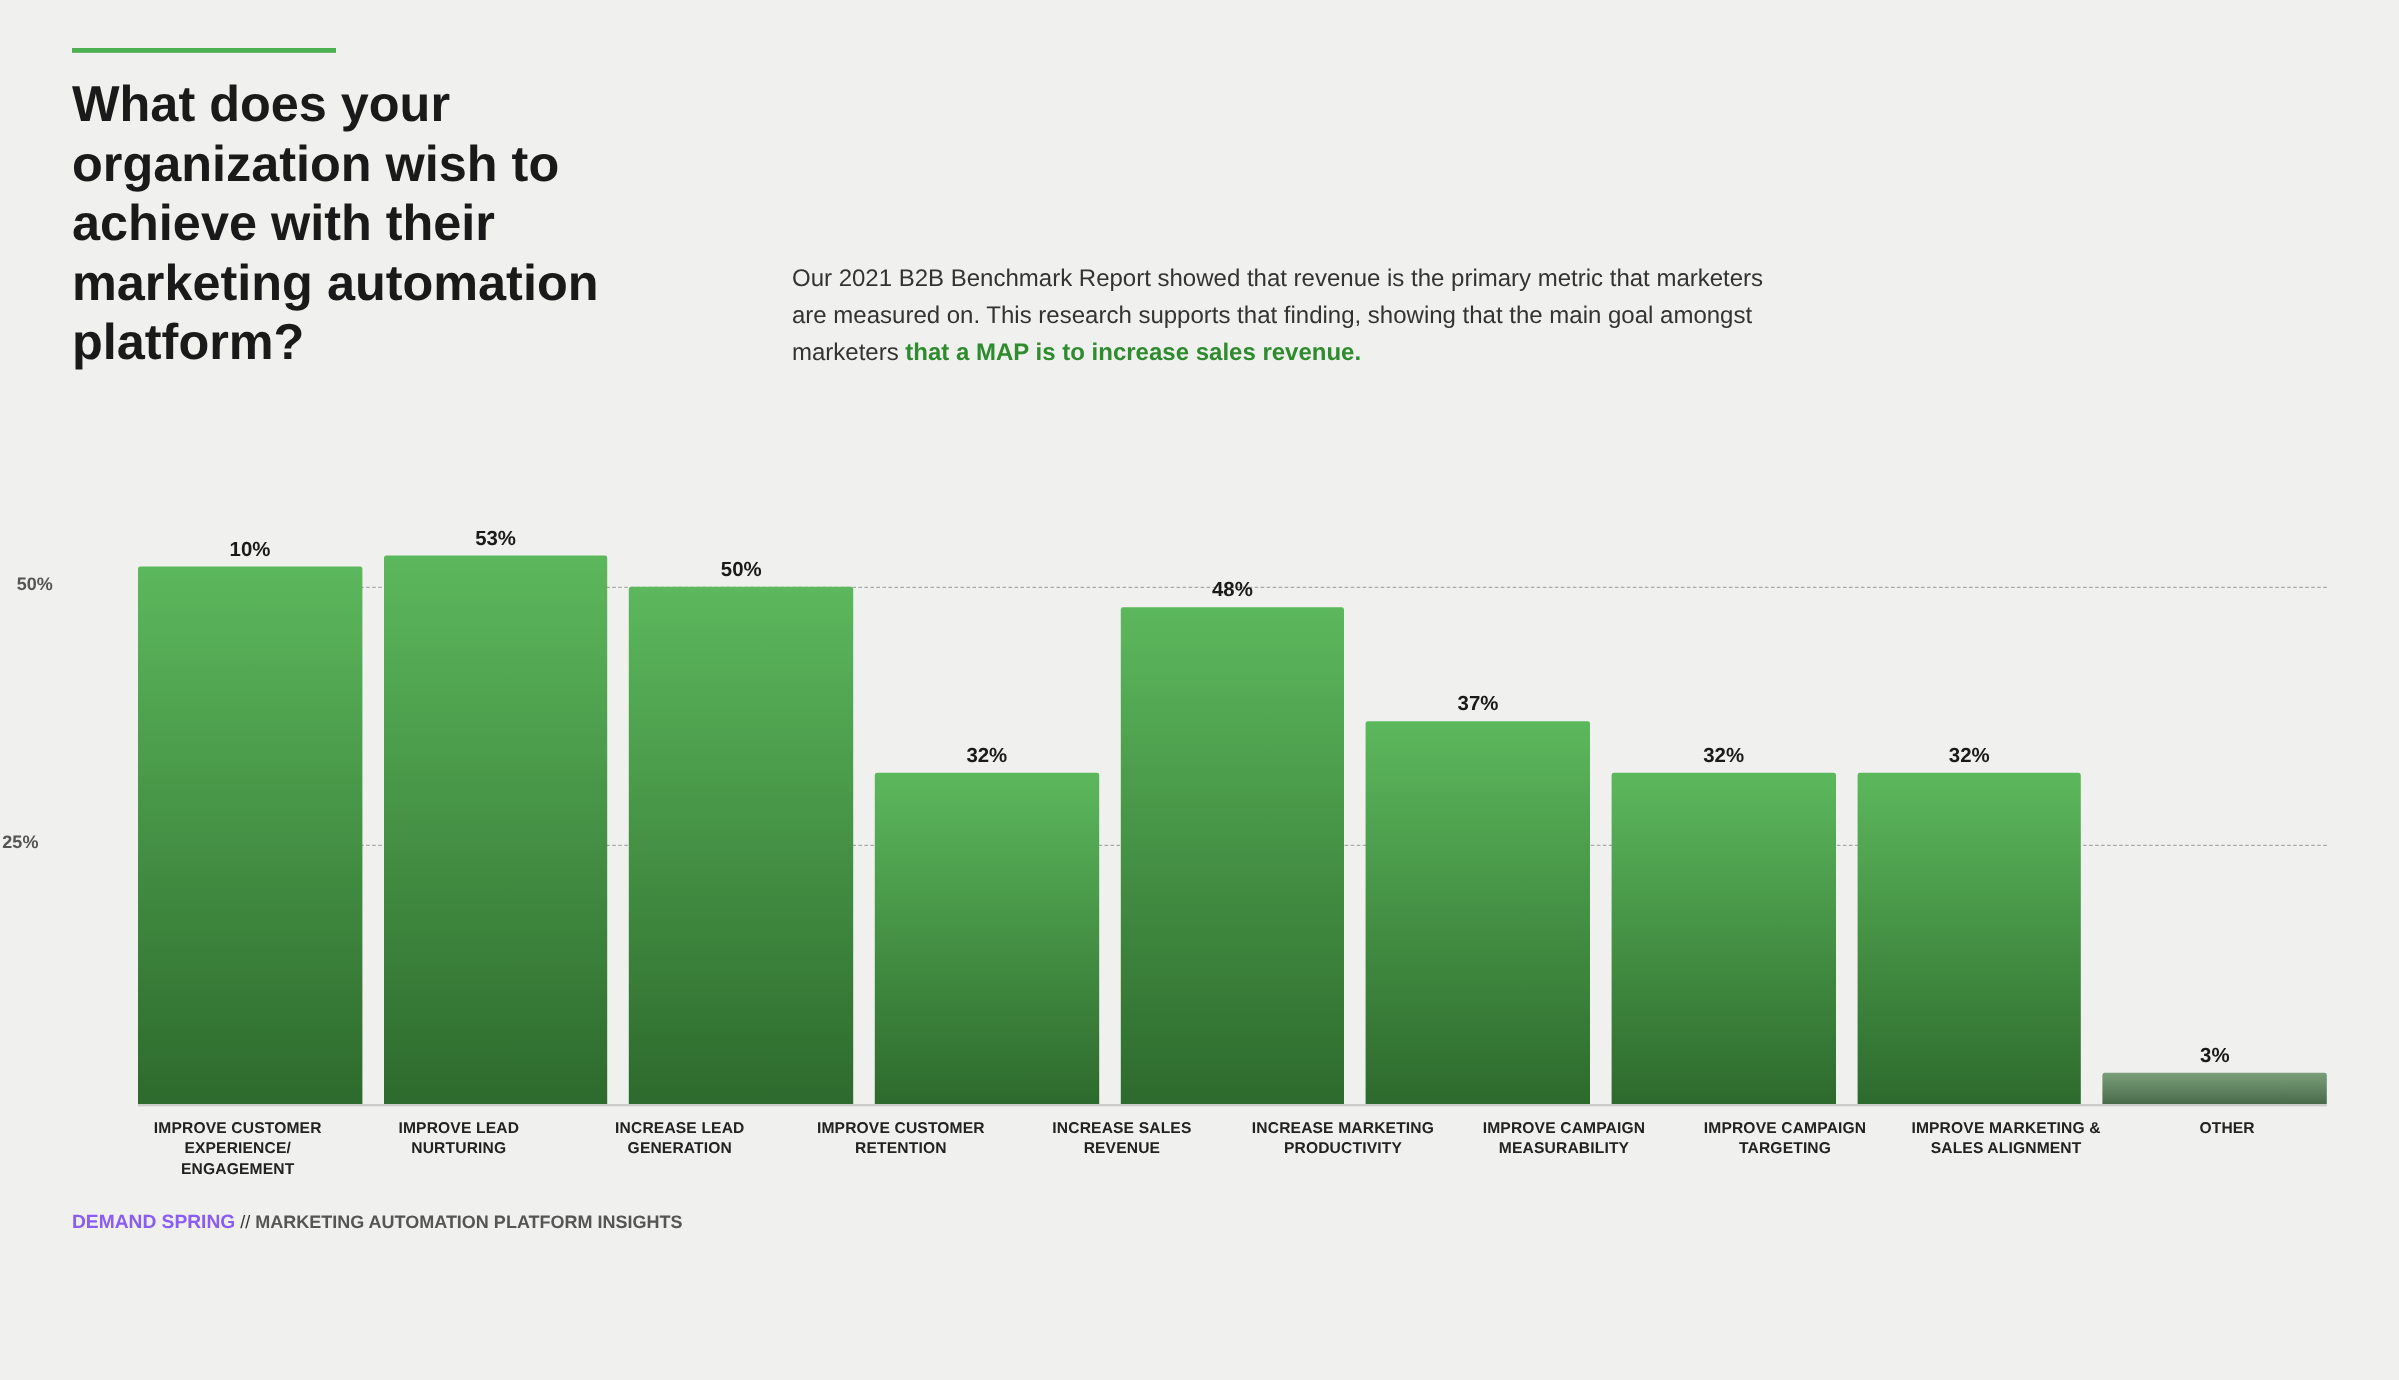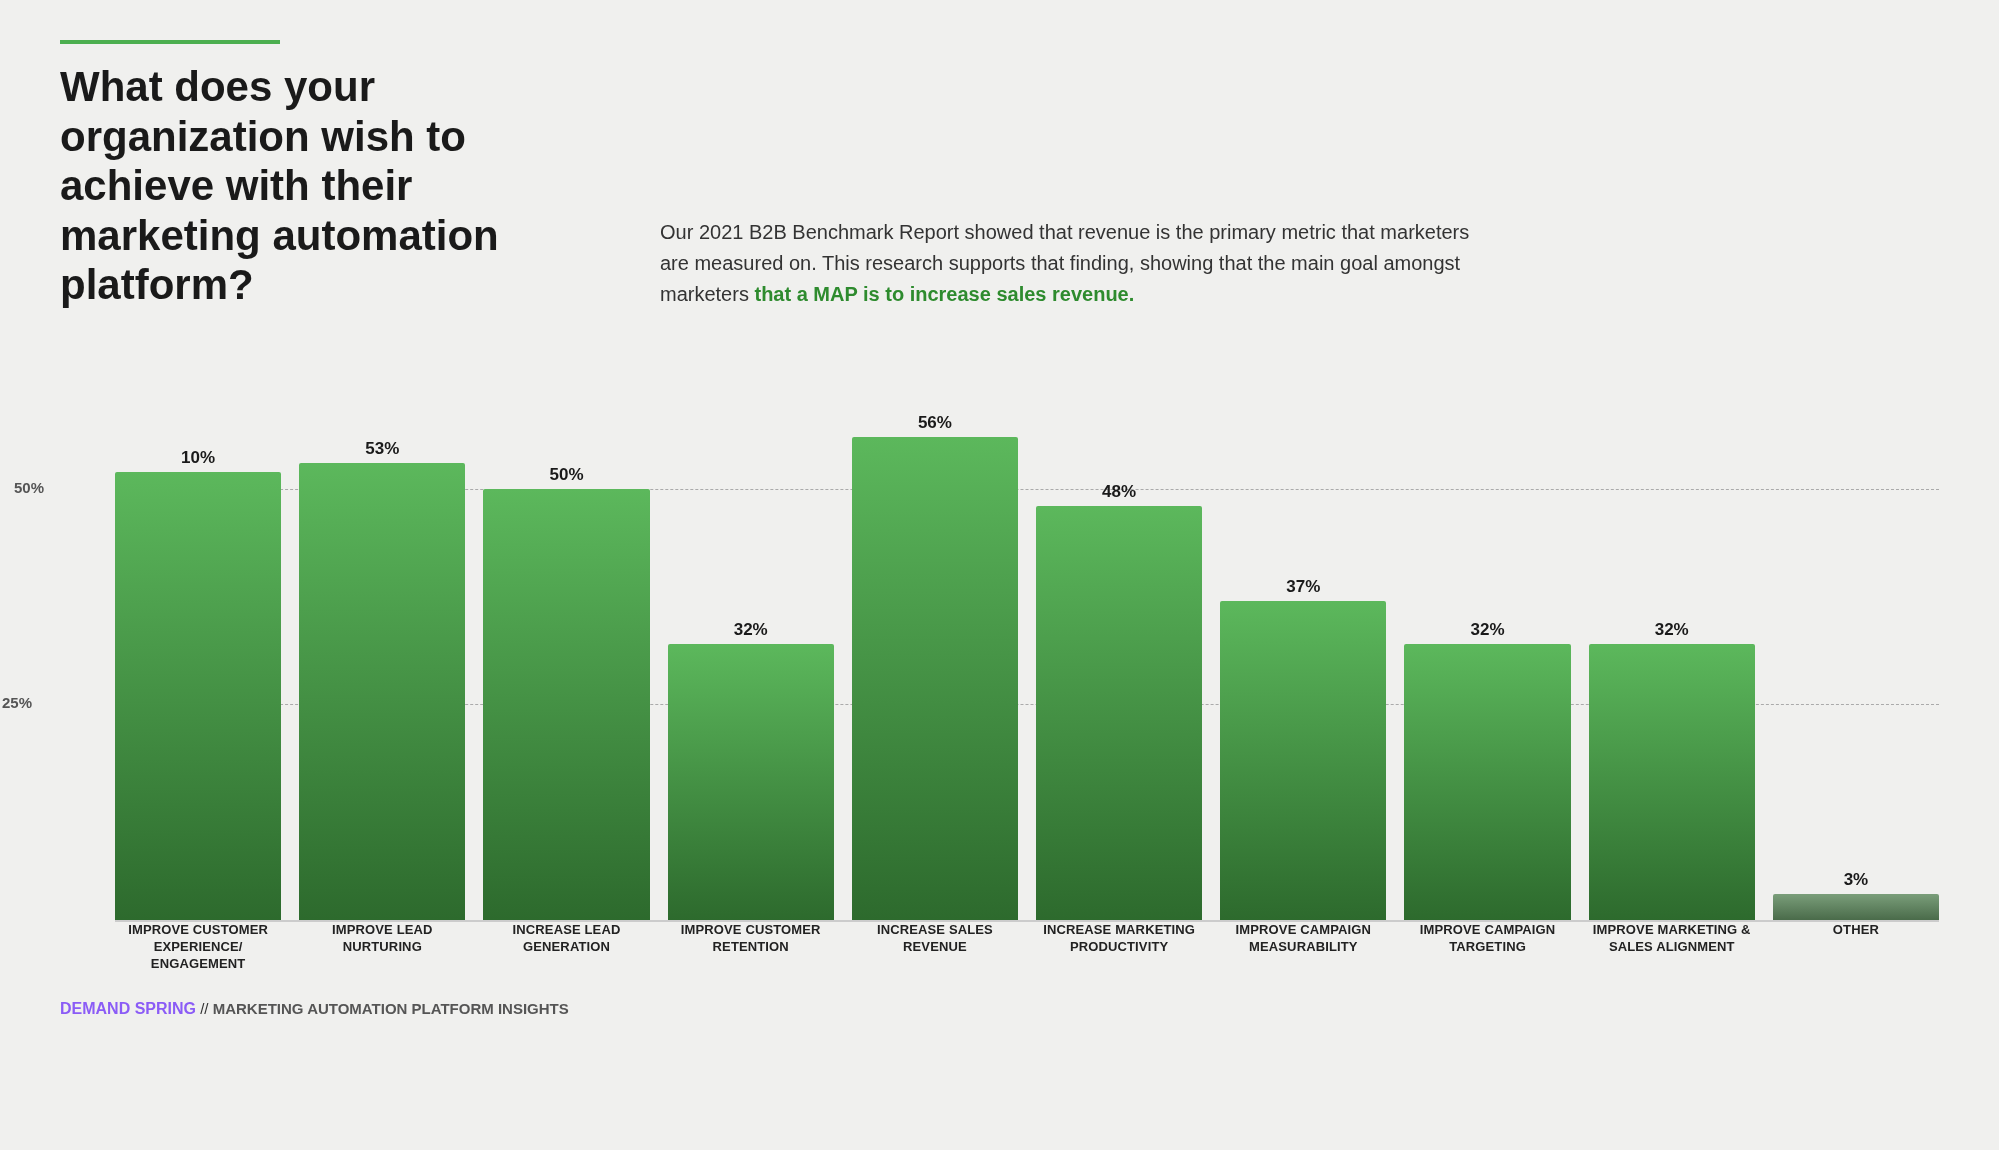--- a/index.html
+++ b/index.html
@@ -131,20 +131,21 @@
       border-radius: 2px 2px 0 0;
     }
 
     .bar.other {
       background: linear-gradient(to bottom, #7a9e7a, #4a6b4a);
     }
 
     .x-labels {
       display: flex;
       gap: 18px;
+      margin-top: 10px;
       padding-left: 0;
     }
 
     .x-label {
       flex: 1;
       text-align: center;
       font-size: 13px;
       font-weight: 700;
       color: #222;
       line-height: 1.3;
@@ -214,24 +215,20 @@
           <div class="bar-value">53%</div>
           <div class="bar" style="height: 456.615px; width: 100%;"></div>
         </div>
         <div class="bar-group">
           <div class="bar-value">50%</div>
           <div class="bar" style="height: 430.769px; width: 100%;"></div>
         </div>
         <div class="bar-group">
           <div class="bar-value">32%</div>
           <div class="bar" style="height: 275.692px; width: 100%;"></div>
-        </div>
-        <div class="bar-group">
-          <div class="bar-value">56%</div>
-          <div class="bar" style="height: 482.462px; width: 100%;"></div>
         </div>
         <div class="bar-group">
           <div class="bar-value">48%</div>
           <div class="bar" style="height: 413.538px; width: 100%;"></div>
         </div>
         <div class="bar-group">
           <div class="bar-value">37%</div>
           <div class="bar" style="height: 318.769px; width: 100%;"></div>
         </div>
         <div class="bar-group">

